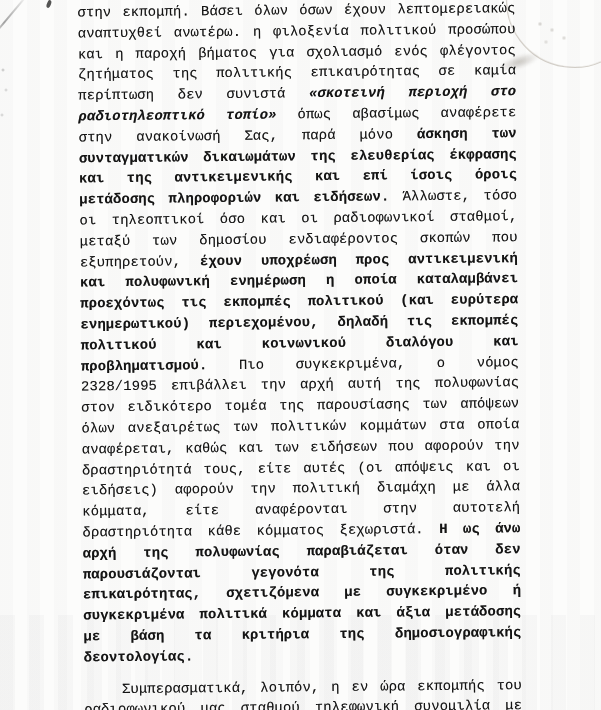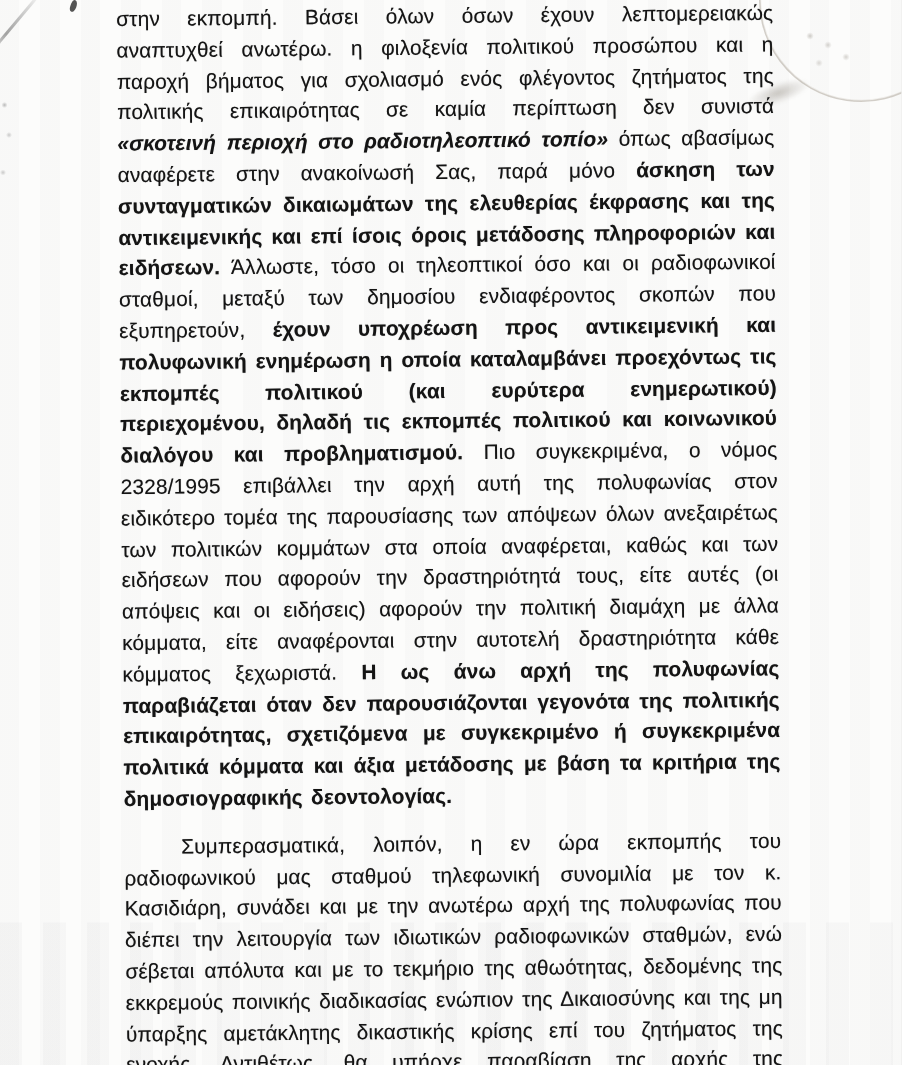--- a/index.html
+++ b/index.html
@@ -1,21 +1,21 @@
 <!DOCTYPE html>
 <html><head>
 <meta charset="utf-8">
 <style>
   html,body{margin:0;padding:0;background:#e9e9e7;}
   .page{
     position:relative;
     width:601px;height:710px;
     background:#fcfcfb;
     overflow:hidden;
-    font-family:Liberation Sans, sans-serif;
+    font-family:Liberation Mono, monospace;
   }
   
   .scan-bands{
     position:absolute;inset:0;
     background:repeating-linear-gradient(90deg,
       rgba(60,60,70,0.018) 0 13px,
       rgba(0,0,0,0) 13px 27px);
     pointer-events:none;
   }
   .scan-bands-bottom{

